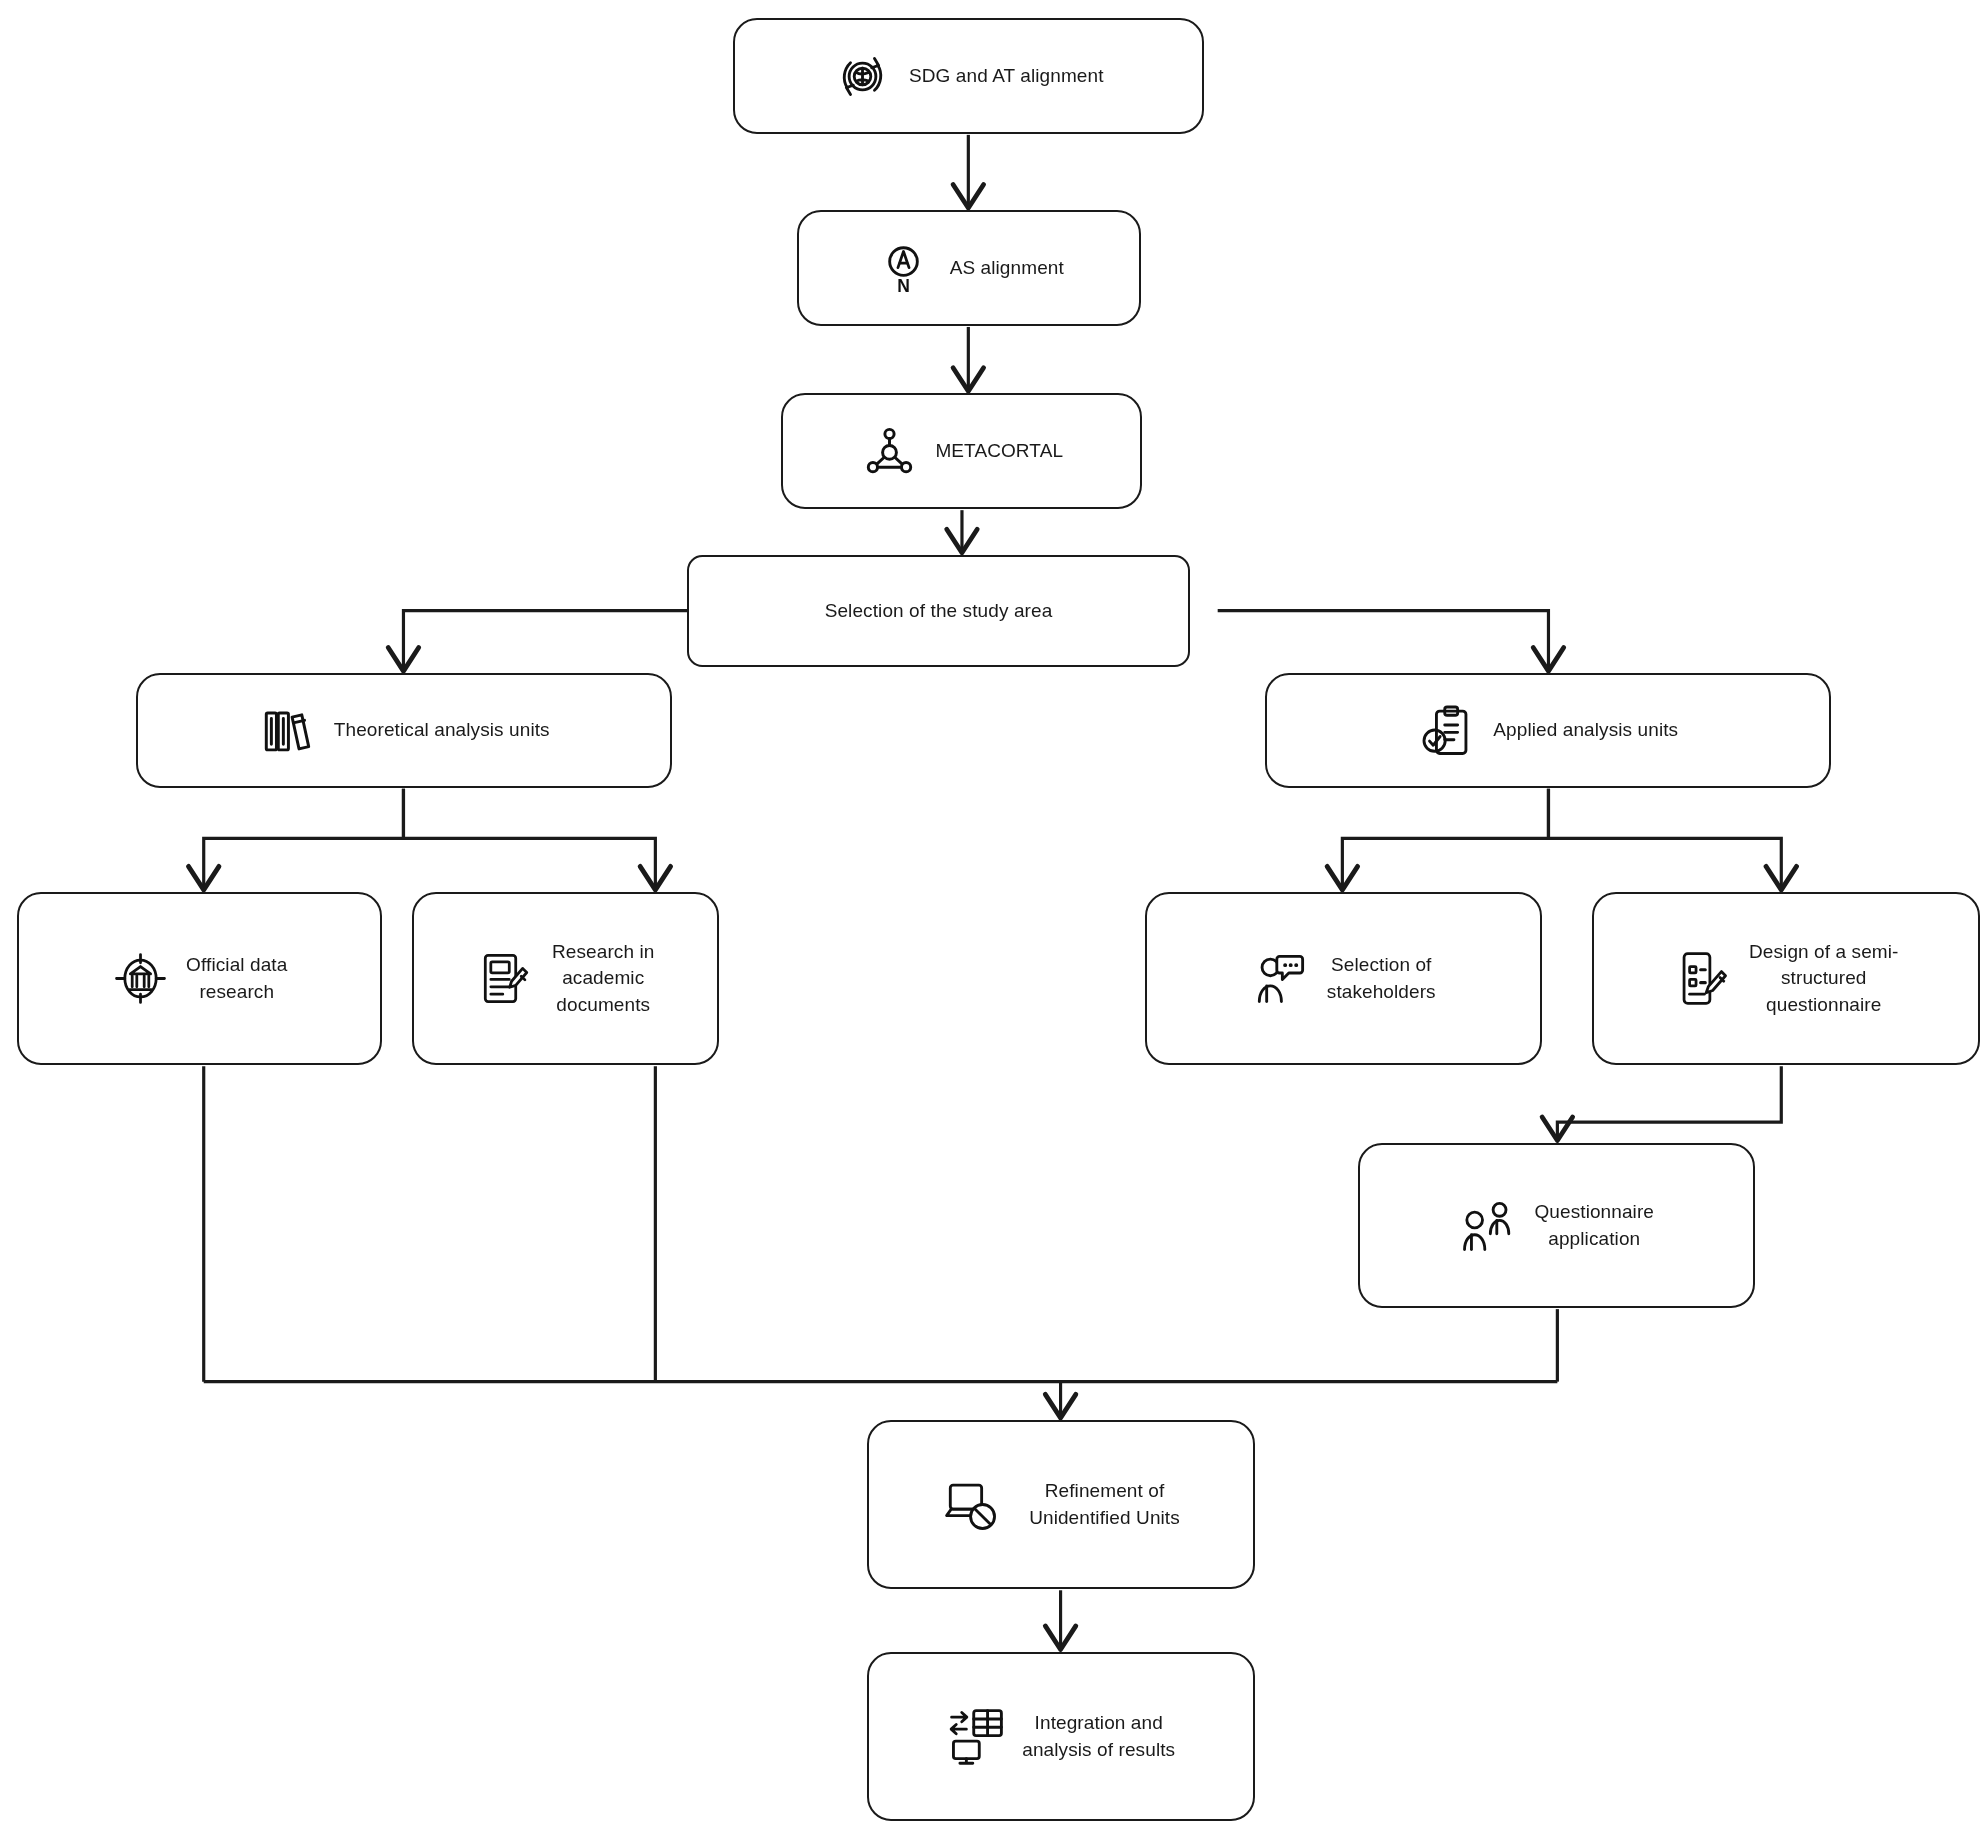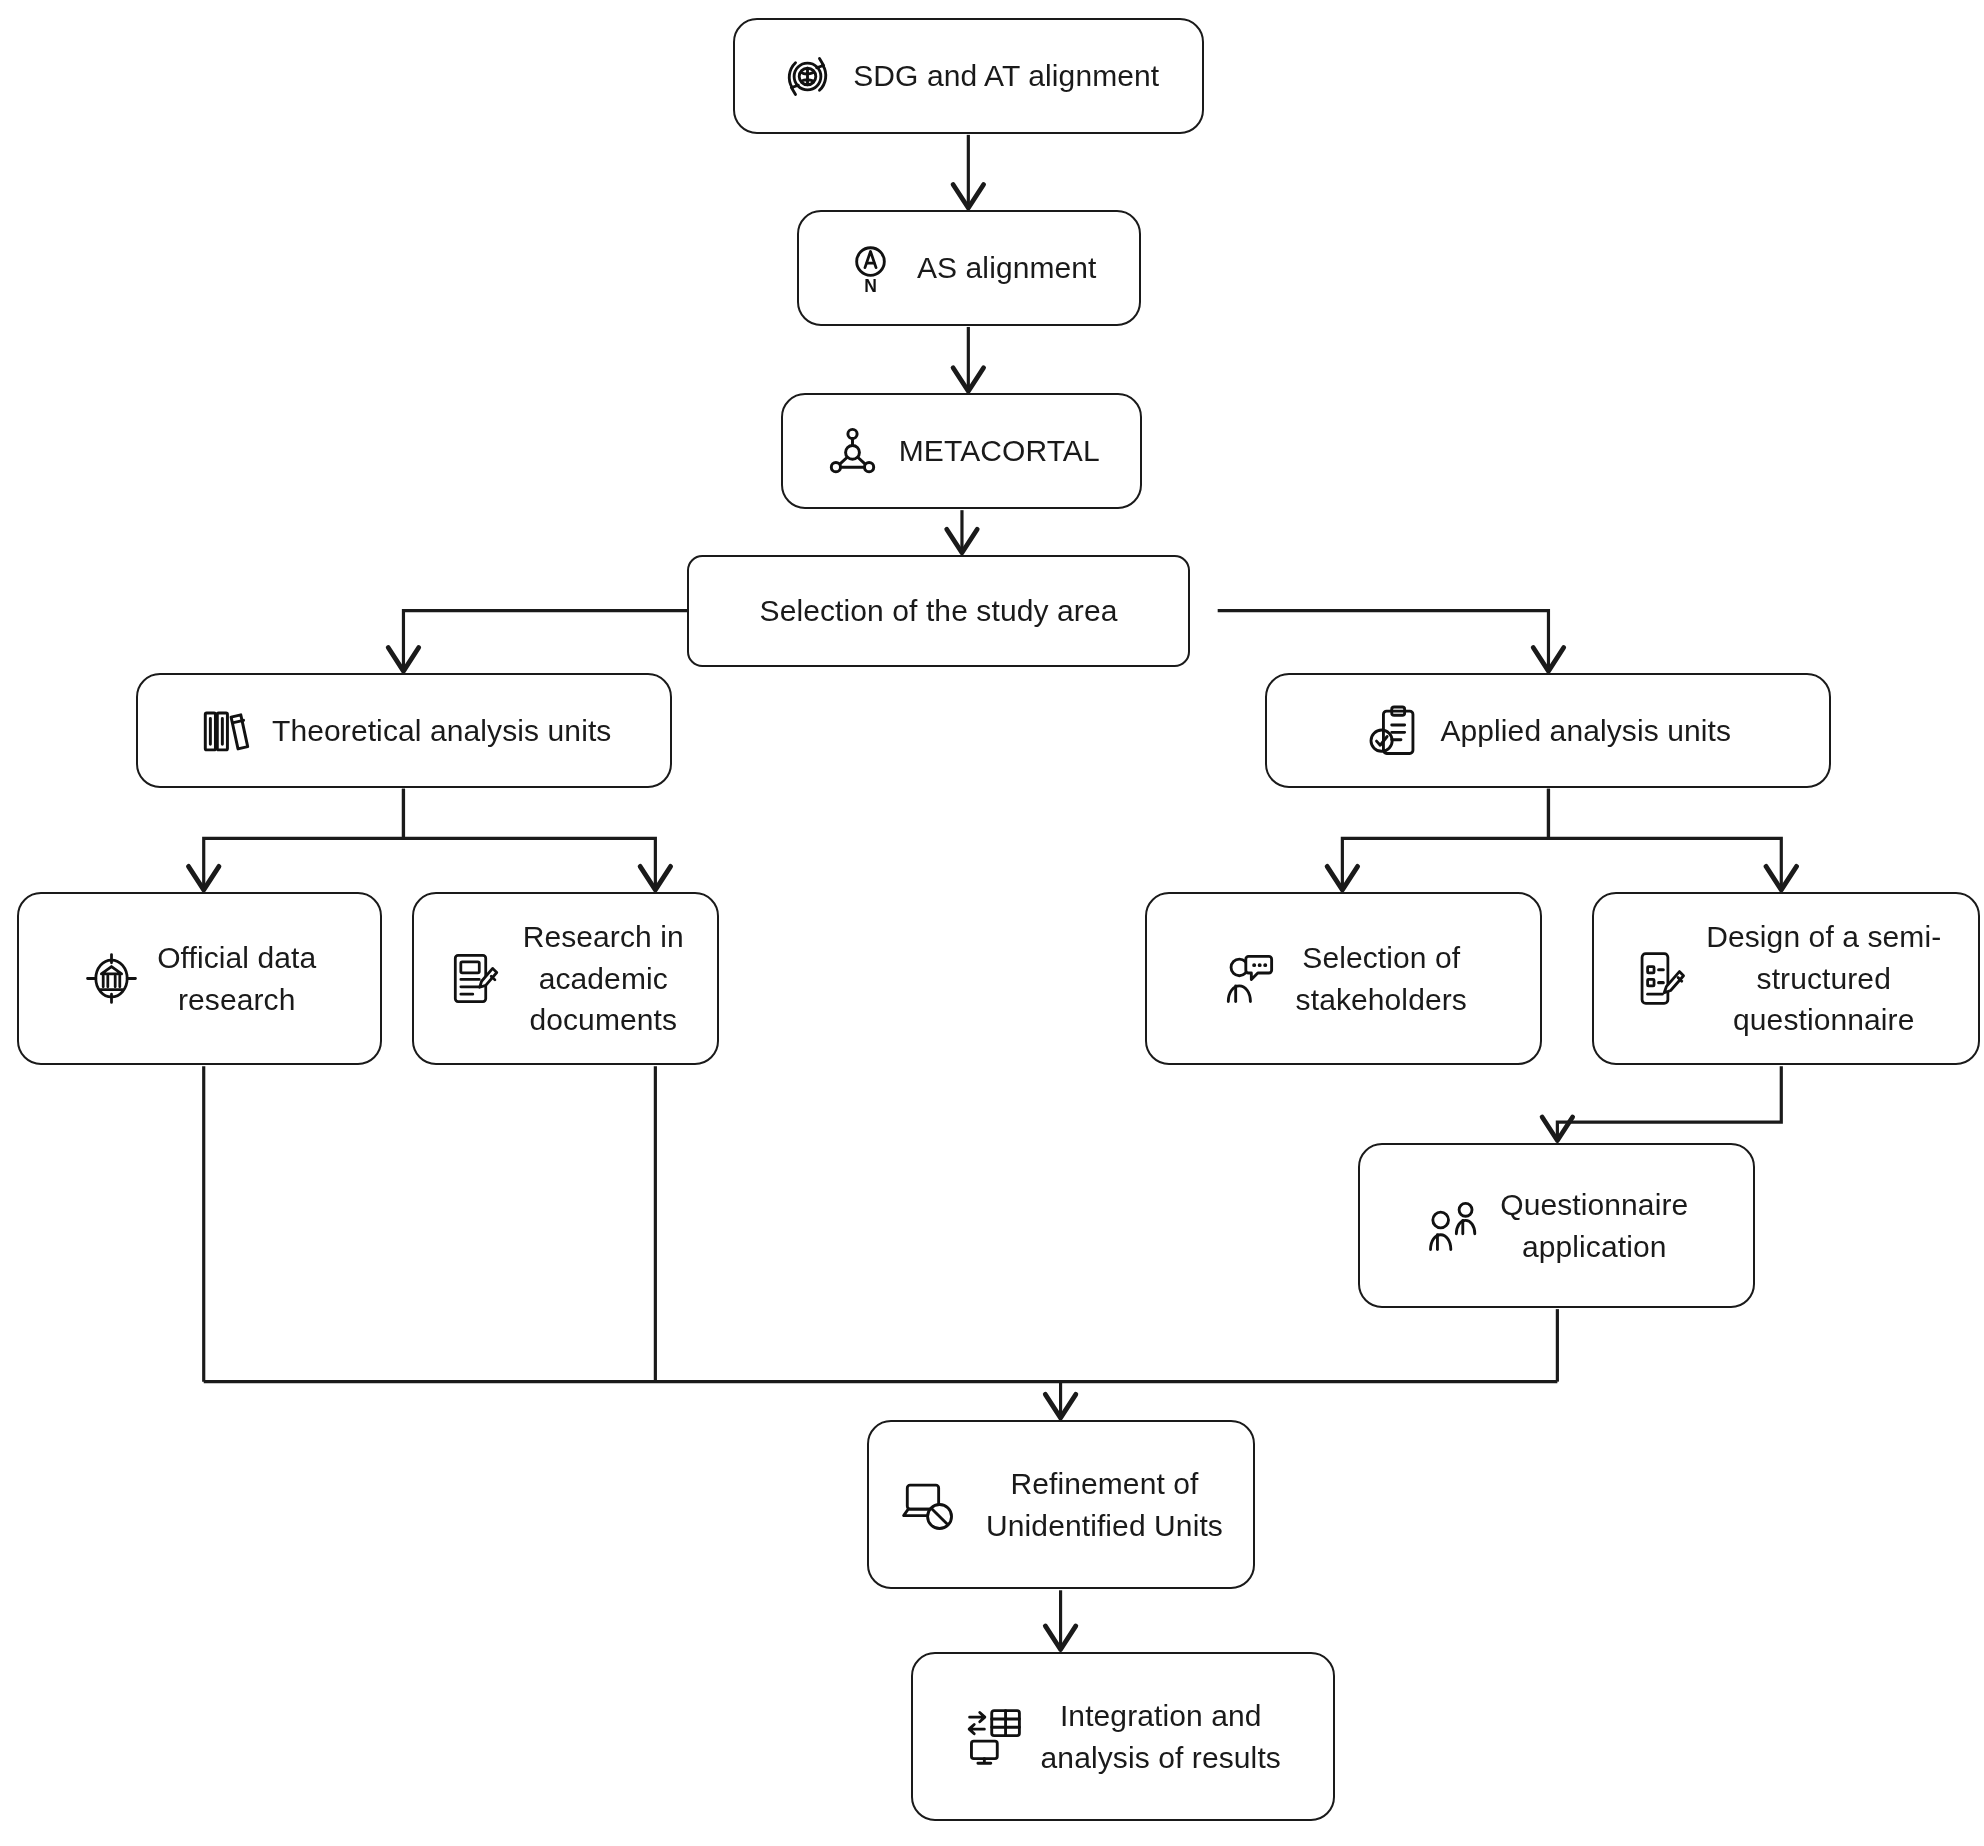--- a/index.html
+++ b/index.html
@@ -44,42 +44,42 @@
     display: flex;
     align-items: center;
     justify-content: center;
   }
   .node .ico svg {
     width: 59px;
     height: 59px;
     display: block;
   }
   .node .lbl {
-    font-size: 30px;
+    font-size: 19px;
     line-height: 1.38;
     color: #1a1a1a;
     text-align: center;
     letter-spacing: 0.1px;
     white-space: pre-line;
   }
   .node.noicon .lbl { text-align: center; }
   
   #n-sdg        { left:733px; top:18px;   width:471px;  height:116px; }
   #n-as         { left:797px; top:210px;  width:344px;  height:116px; }
   #n-meta       { left:781px; top:393px;  width:361px;  height:116px; }
   #n-study      { left:687px; top:555px;  width:503px;  height:112px; border-radius:15.3px; }
   #n-theo       { left:136px;  top:673px; width:536px;  height:115px; }
   #n-applied    { left:1265px; top:673px; width:566px;  height:115px; }
   #n-official   { left:16.5px;   top:892px; width:365px;  height:173px; }
   #n-research   { left:412px;  top:892px; width:307px;  height:173px; }
   #n-stake      { left:1145px; top:892px; width:397px;  height:173px; }
   #n-design     { left:1580px; top:892px; width:388px;  height:173px;margin-left:12px; }
   #n-qapp       { left:1358px; top:1143px; width:397px;  height:165px; }
   #n-refine     { left:867px; top:1420px; width:388px;  height:169px;gap:28px; }
-  #n-integ      { left:867px; top:1652px; width:424px;  height:169px;margin-left:44px; }
+  #n-integ      { left:867px; top:1652px; width:388px;  height:169px; }
 </style>
 </head>
 <body>
 
 <div id="canvas">
 
   <svg id="edges" viewBox="0 0 3120 2902">
     <defs>
       <marker id="ah" markerWidth="14" markerHeight="14" refX="8.4" refY="6" orient="auto" markerUnits="strokeWidth">
         <path d="M1.2,1.2 L8.6,6 L1.2,10.8" fill="none" stroke="#1a1a1a" stroke-width="1.5" stroke-linecap="round" stroke-linejoin="round"></path>

